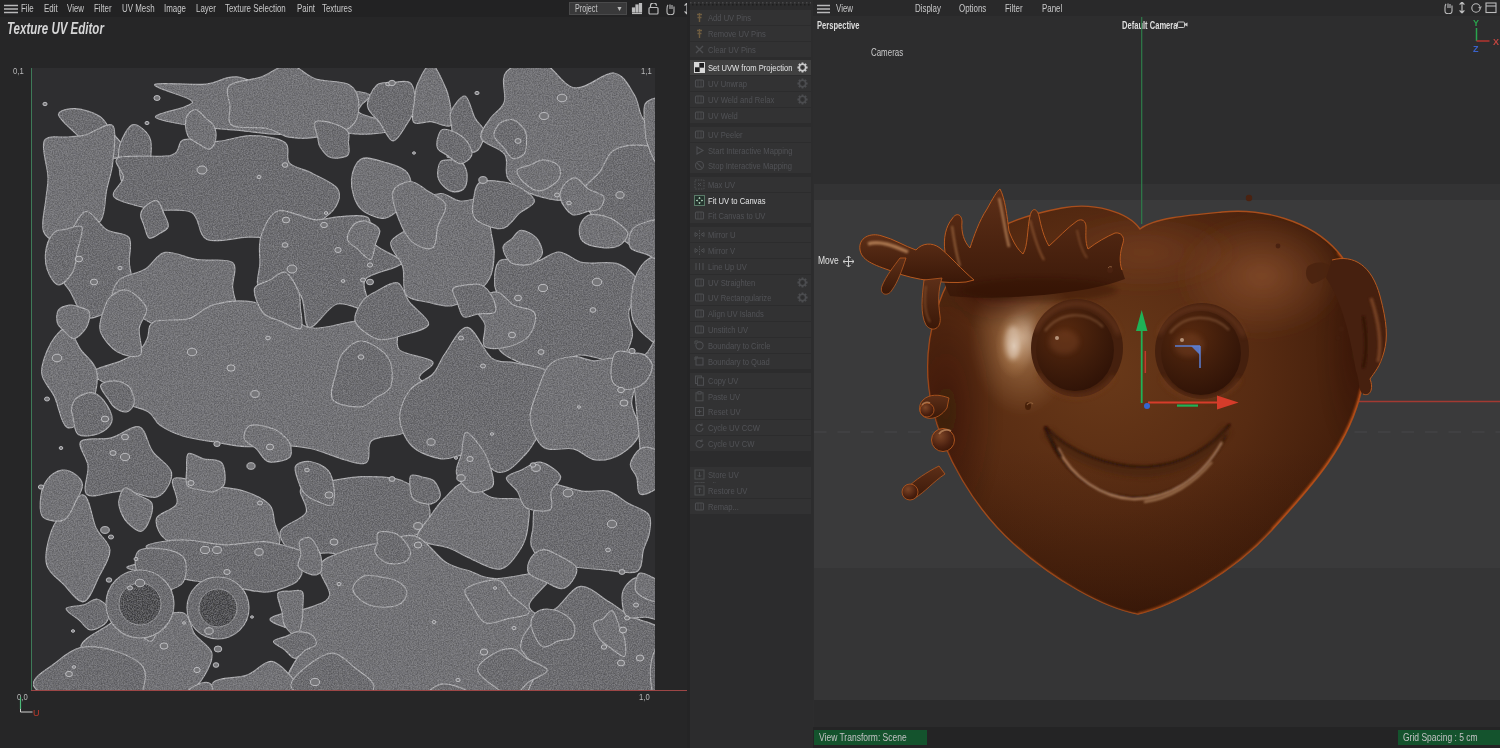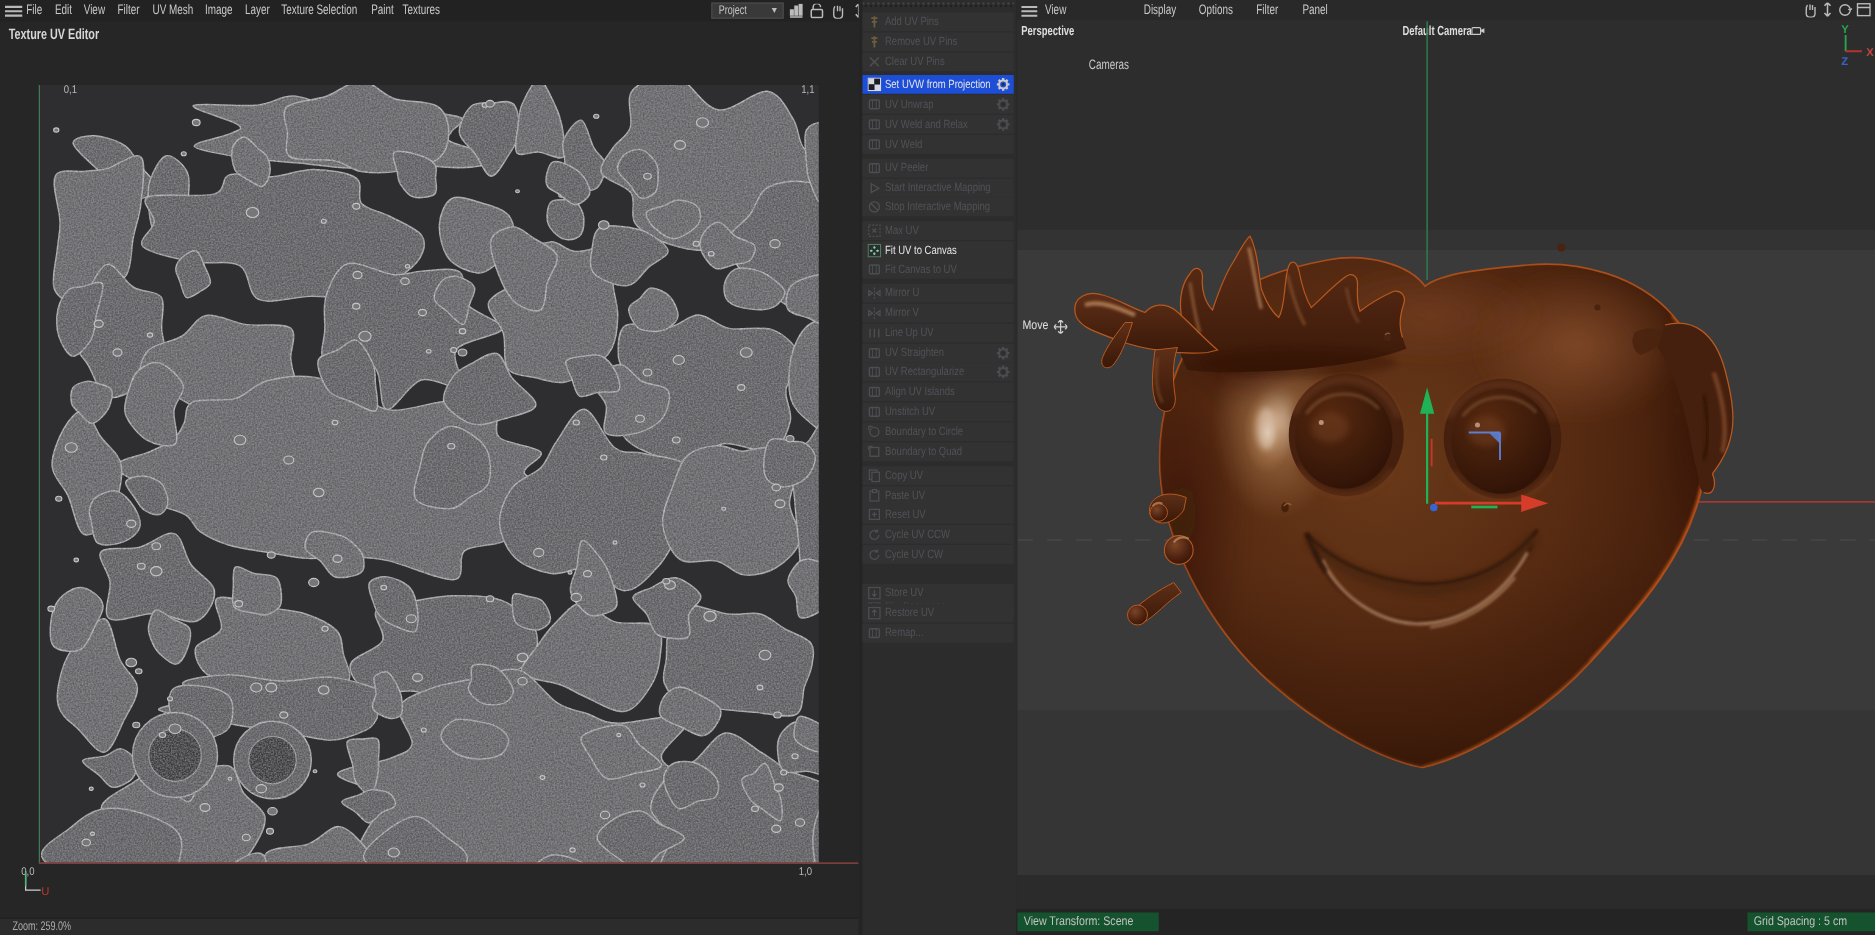--- a/index.html
+++ b/index.html
@@ -3,29 +3,29 @@
 html,body{margin:0;padding:0;width:1500px;height:748px;background:#262627;overflow:hidden;
 font-family:"Liberation Sans",sans-serif;}
 *{box-sizing:border-box;}
 .abs{position:absolute;}
 #root{position:relative;width:1500px;height:748px;}
 .cnd{display:inline-block;transform:scaleX(0.72);transform-origin:0 50%;white-space:nowrap;}
 .cn8{display:inline-block;transform:scaleX(0.85);transform-origin:0 50%;white-space:nowrap;}
 .cn9{display:inline-block;transform:scaleX(0.8);transform-origin:0 50%;white-space:nowrap;}
 #leftbar{left:0;top:0;width:687px;height:17px;background:#222223;}
 .menu{color:#c9c9ca;font-size:11px;line-height:17px;}
-#uvtitle{left:7px;top:20px;color:#d6d6d7;font-size:12px;font-weight:bold;}
+#uvtitle{left:7px;top:20px;color:#d6d6d7;font-size:16px;font-weight:bold;font-style:italic;}
 #leftstatus{left:0;top:734px;width:687px;height:14px;background:#2c2c2d;border-top:1px solid #1e1e1f;color:#ababac;font-size:10px;line-height:13px;padding-left:10px;}
 #panel{left:687px;top:0;width:126px;height:748px;background:#2c2c2d;}
 #panelrows{position:absolute;left:690px;top:5px;width:121px;}
 .prow{position:absolute;left:0;width:121px;height:15px;background:#323233;color:#515256;font-size:9.5px;line-height:15px;}
 .prow .ic{position:absolute;left:4px;top:2px;width:11px;height:11px;}
 .prow .tx{position:absolute;left:18px;top:0;white-space:nowrap;}
 .prow .gear{position:absolute;right:3px;top:2px;width:11px;height:11px;}
-.sel{background:#1d4ed8;color:#e4e5e6;}
+.sel{background:#404040;color:#e4e5e6;}
 .ena{color:#e4e5e6;}
 #vp{left:813px;top:0;width:687px;height:748px;background:#2d2d2e;}
 #vpbar{left:813px;top:0;width:687px;height:16px;background:#29292a;}
 .band{left:814px;width:686px;}
 #vpstatus{left:813px;top:727px;width:687px;height:21px;background:#242425;}
 .statbox{position:absolute;top:730px;height:15px;background:#14532d;color:#c2c2c3;font-size:10px;line-height:15px;padding:0 5px;}
 </style></head>
 <body>
 <div id="root">
   <div class="abs" id="leftbar"></div>
@@ -299,30 +299,29 @@
         <ellipse cx="439" cy="391" rx="3.2" ry="2.5" fill="#77777a" stroke="#c5c5c8" stroke-width="0.9"></ellipse>
         <ellipse cx="562" cy="242" rx="2.9" ry="2.3" fill="#77777a" stroke="#c5c5c8" stroke-width="0.9"></ellipse>
         <ellipse cx="526" cy="127" rx="2.5" ry="2.0" fill="#77777a" stroke="#c5c5c8" stroke-width="0.9"></ellipse>
         <ellipse cx="513" cy="48" rx="4.4" ry="3.5" fill="#77777a" stroke="#c5c5c8" stroke-width="0.9"></ellipse>
         <ellipse cx="430" cy="270" rx="2.5" ry="2.0" fill="#77777a" stroke="#c5c5c8" stroke-width="0.9"></ellipse>
         <ellipse cx="483" cy="560" rx="2.0" ry="1.6" fill="#77777a" stroke="#c5c5c8" stroke-width="0.9"></ellipse>
       </svg>
     </div>
   <div class="abs" style="left:31px;top:68px;width:1px;height:622px;background:#3e7a58;"></div>
   <div class="abs" style="left:31px;top:690px;width:656px;height:1px;background:#9c4646;"></div>
-  <div class="abs" style="left:13px;top:66px;color:#b9b9ba;font-size:9px;margin-left:38px;"><span class="cn8">0,1</span></div>
+  <div class="abs" style="left:13px;top:66px;color:#b9b9ba;font-size:9px;"><span class="cn8">0,1</span></div>
   <div class="abs" style="left:641px;top:66px;color:#b9b9ba;font-size:9px;"><span class="cn8">1,1</span></div>
   <div class="abs" style="left:17px;top:692px;color:#b9b9ba;font-size:9px;"><span class="cn8">0,0</span></div>
   <div class="abs" style="left:639px;top:692px;color:#b9b9ba;font-size:9px;"><span class="cn8">1,0</span></div>
   <svg class="abs" style="left:19px;top:697px" width="22" height="22">
     <path d="M1.5 0v15h12" stroke="#cfcfcf" stroke-width="1" fill="none"></path>
     <path d="M1.5 0v12" stroke="#4bb878" stroke-width="1.2" fill="none"></path>
     <text x="14" y="19" fill="#c0392b" font-size="9" font-family="Liberation Sans">U</text>
   </svg>
-  <div class="abs" id="leftstatus"><span class="cnd">Zoom: 259.0%</span></div>
 
   <div class="abs" id="panel"></div>
   <div class="abs" style="left:687px;top:0;width:3px;height:748px;background:#242425;"></div>
   <div class="abs" id="panelrows">
       <div class="prow" style="top:5px">
         <svg class="ic" width="11" height="11">
           <path d="M5.5 1v9M3 2.5h5M3.5 5.5h4" stroke="#6e5c40" stroke-width="1.4" fill="none"></path>
         </svg>
         <span class="tx"><span class="cn9">Add UV Pins</span></span>
       </div>

